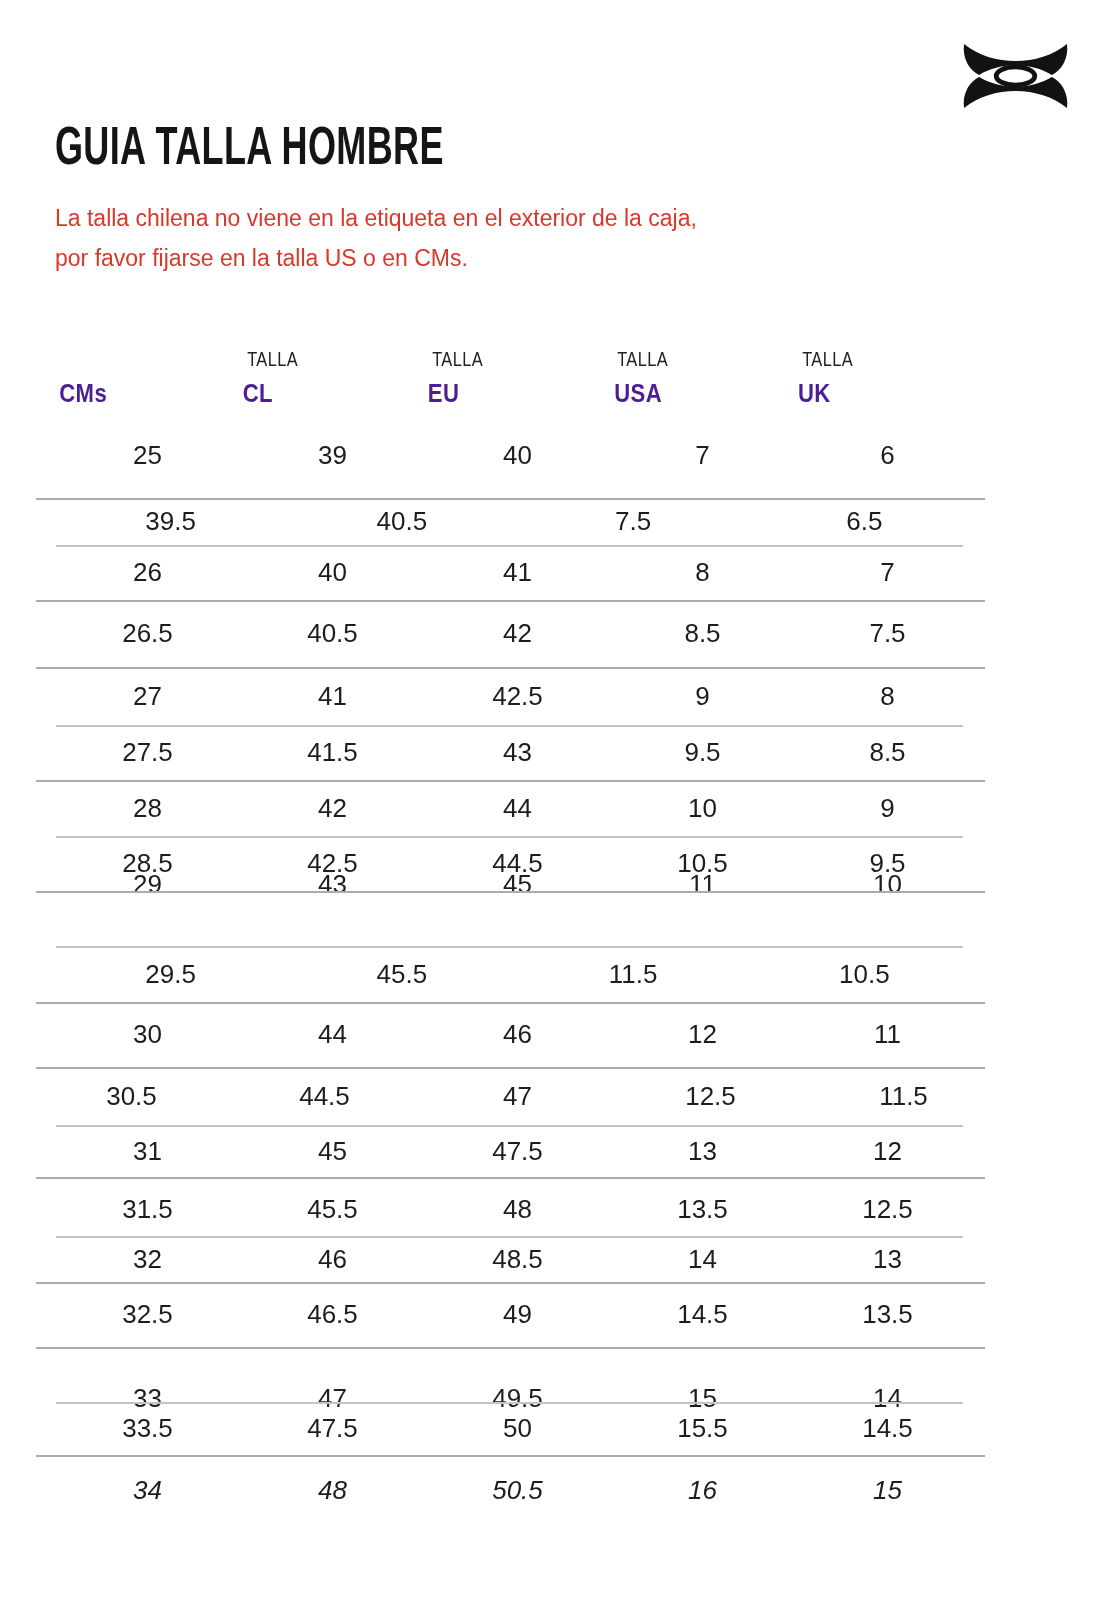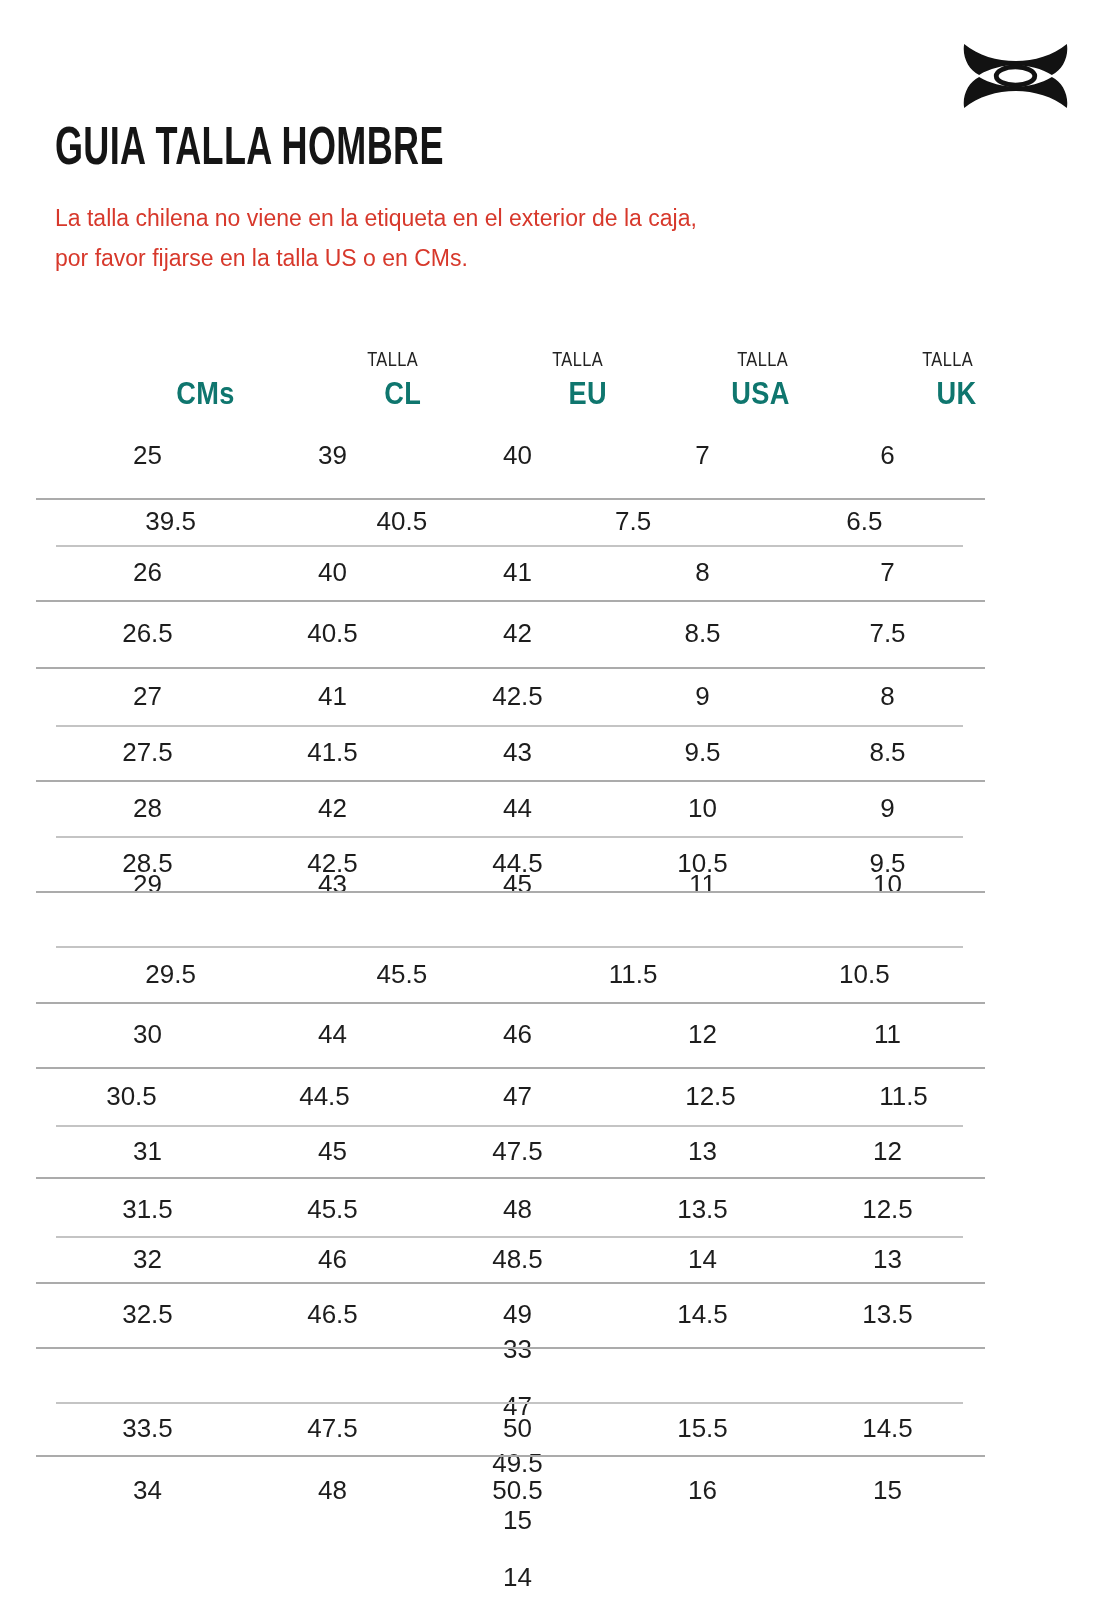--- a/index.html
+++ b/index.html
@@ -51,40 +51,40 @@
   
   .thead {
     position: absolute;
     left: 36px;
     top: 345px;
     width: 949px;
     display: flex;
     box-sizing: border-box;
     padding: 0 5px 0 19px;
   }
-  .th { flex: 1; text-align: right; }
+  .th { flex: 1; text-align: left; }
   .th .small {
     height: 28px;
     line-height: 28px;
     font-size: 21px;
     color: #222222;
   }
   .th .small span {
     display: inline-block;
     transform: scaleX(0.78);
     transform-origin: center;
     letter-spacing: 0.5px;
   }
   .th .big {
     margin-top: 2px;
     height: 36px;
     line-height: 36px;
-    font-size: 32px;
+    font-size: 26px;
     font-weight: bold;
-    color: #0f766e;
+    color: #4c1d95;
   }
   .th .big span {
     display: inline-block;
     transform: scaleX(0.85);
     transform-origin: center;
     letter-spacing: 0.5px;
   }
 
   
   .tbody { position: absolute; left: 0; top: 0; width: 1104px; height: 1600px; }
@@ -252,35 +252,35 @@
         <div class="cell">14</div>
         <div class="cell">13</div>
       </div>
       <div class="row" style="top: 1285.5px;">
         <div class="cell">32.5</div>
         <div class="cell">46.5</div>
         <div class="cell">49</div>
         <div class="cell">14.5</div>
         <div class="cell">13.5</div>
       </div>
-      <div class="row" style="top: 1321px; flex-direction: column;">
+      <div class="row" style="top: 1370px;">
         <div class="cell">33</div>
         <div class="cell">47</div>
         <div class="cell">49.5</div>
         <div class="cell">15</div>
         <div class="cell">14</div>
       </div>
       <div class="row" style="top: 1399.5px;">
         <div class="cell">33.5</div>
         <div class="cell">47.5</div>
         <div class="cell">50</div>
         <div class="cell">15.5</div>
         <div class="cell">14.5</div>
       </div>
-      <div class="row" style="top: 1461.5px;">
+      <div class="row" style="top: 1461.5px; font-style: italic;">
         <div class="cell">34</div>
         <div class="cell">48</div>
         <div class="cell">50.5</div>
         <div class="cell">16</div>
         <div class="cell">15</div>
       </div>
       <div class="divider a" style="top: 498px;"></div>
       <div class="divider b" style="top: 545px;"></div>
       <div class="divider a" style="top: 600px;"></div>
       <div class="divider a" style="top: 667px;"></div>

